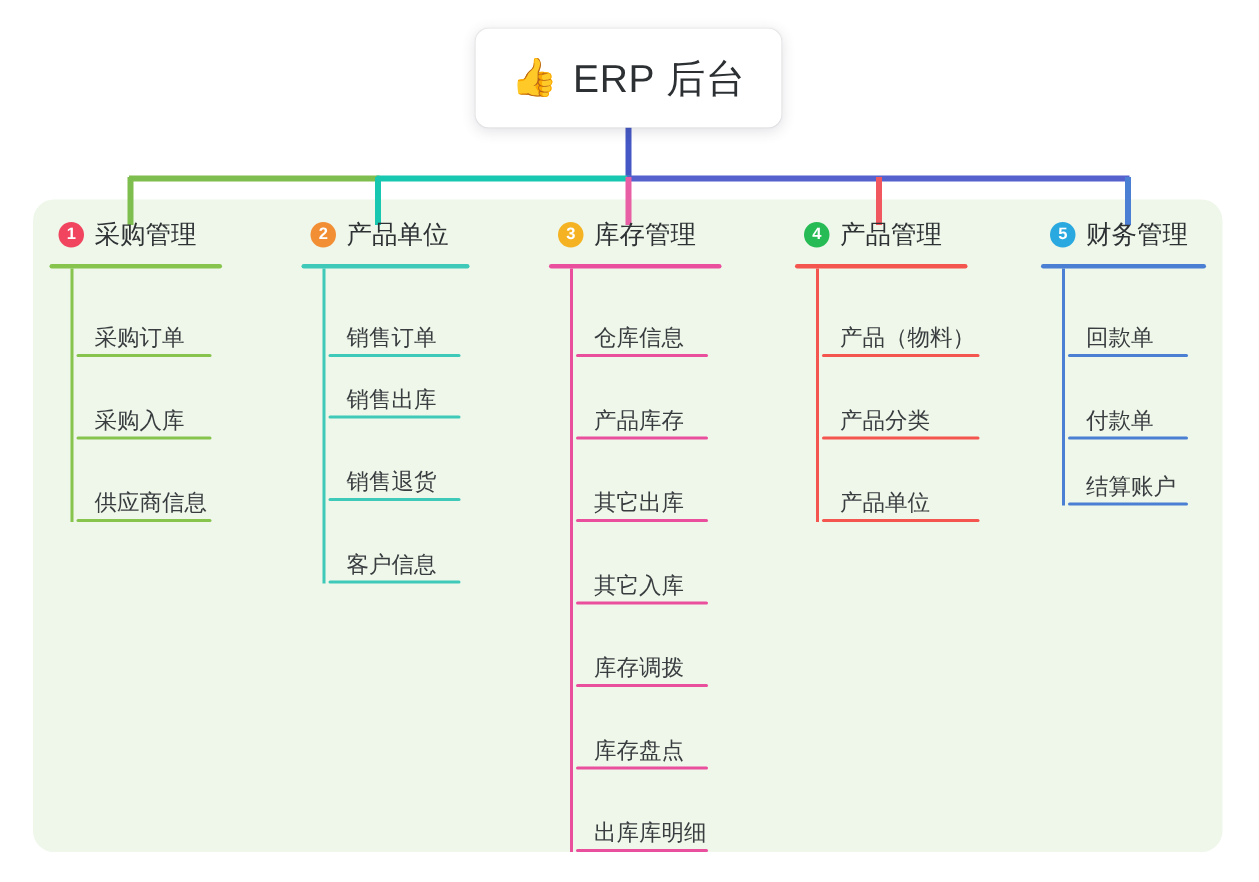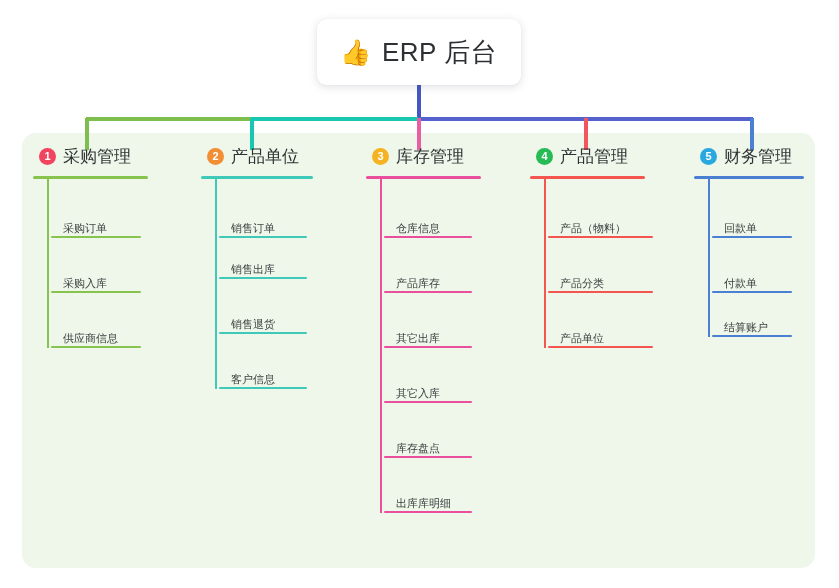--- a/index.html
+++ b/index.html
@@ -121,21 +121,21 @@
   }
   .leaf {
     position: relative;
     box-sizing: border-box;
     display: flex;
     align-items: flex-end;
     padding-bottom: 4px;
     padding-left: 12px;
   }
   .leaf-label {
-    font-size: 11px;
+    font-size: 15px;
     color: #3a3d40;
     white-space: nowrap;
     line-height: 1.1;
   }
   .leaf-rule {
     position: absolute;
     left: 0;
     bottom: 0;
     height: 2px;
     border-radius: 1px;
@@ -235,20 +235,24 @@
           </div>
           <div class="leaf" style="height: 55px;">
             <span class="leaf-label">其它出库</span>
             <div class="leaf-rule" style="background: rgb(234, 79, 157); width: 88px;"></div>
           </div>
           <div class="leaf" style="height: 55px;">
             <span class="leaf-label">其它入库</span>
             <div class="leaf-rule" style="background: rgb(234, 79, 157); width: 88px;"></div>
           </div>
           <div class="leaf" style="height: 55px;">
+            <span class="leaf-label">库存调拨</span>
+            <div class="leaf-rule" style="background: rgb(234, 79, 157); width: 88px;"></div>
+          </div>
+          <div class="leaf" style="height: 55px;">
             <span class="leaf-label">库存盘点</span>
             <div class="leaf-rule" style="background: rgb(234, 79, 157); width: 88px;"></div>
           </div>
           <div class="leaf" style="height: 55px;">
             <span class="leaf-label">出库库明细</span>
             <div class="leaf-rule" style="background: rgb(234, 79, 157); width: 88px;"></div>
           </div>
         </div>
       </div>
       <div class="column" style="left: 530px; width: 115px;">

